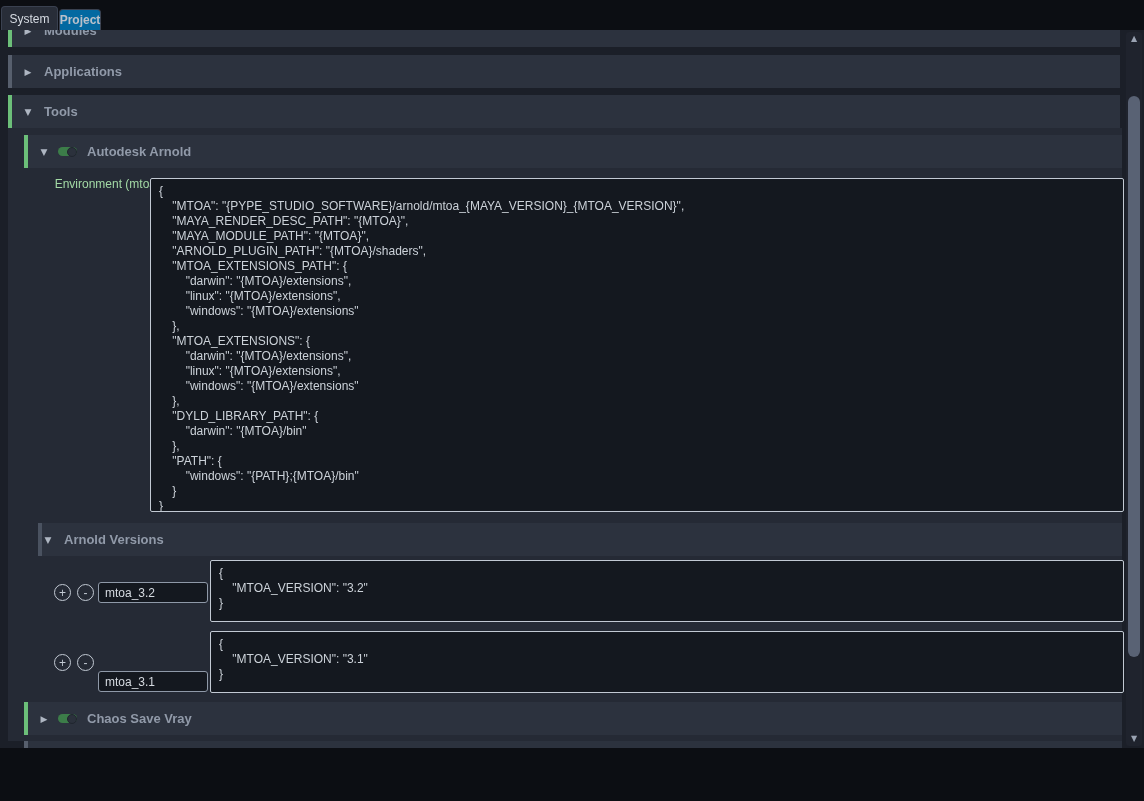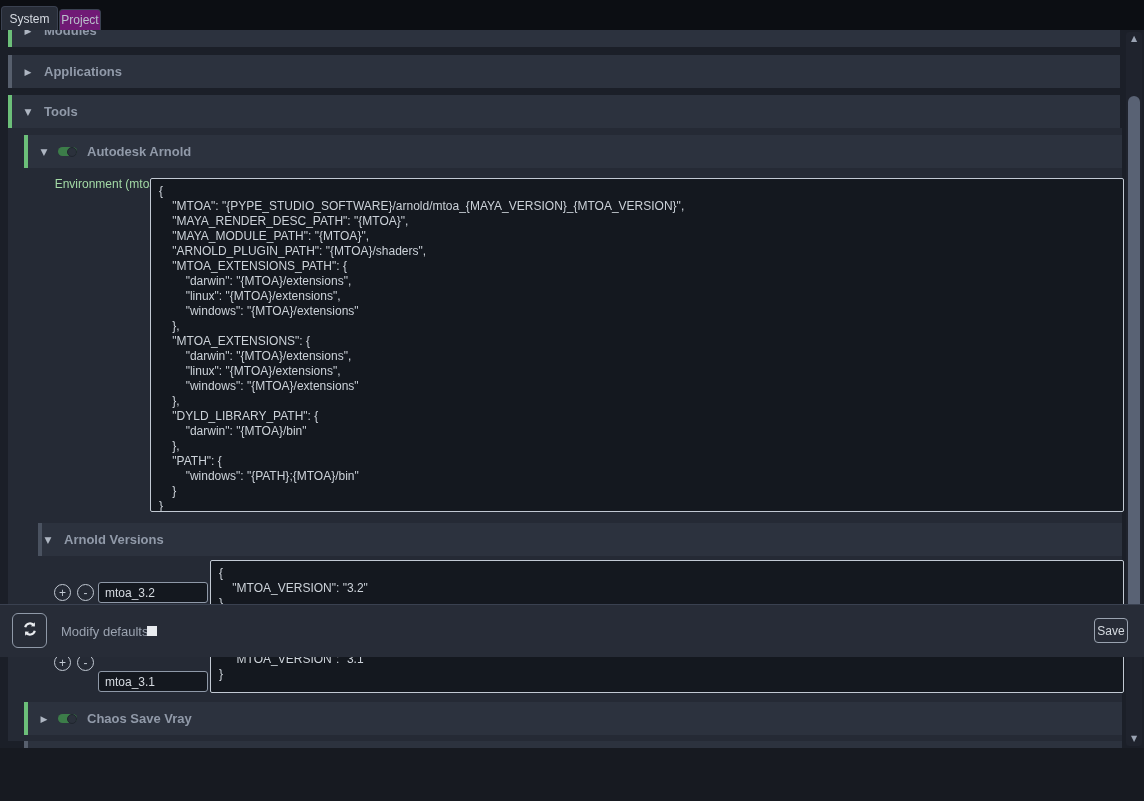--- a/index.html
+++ b/index.html
@@ -1,29 +1,29 @@
 <!DOCTYPE html>
 <html><head>
 <meta charset="utf-8">
 <style>
   * { margin:0; padding:0; box-sizing:border-box; }
   html,body { width:1144px; height:801px; }
   body {
     font-family:"Liberation Sans","DejaVu Sans",sans-serif;
     background:#171a21; color:#ccd2d9; overflow:hidden;
   }
-  #app { position:relative; width:1144px; height:657px; background:#0c0e13; }
+  #app { position:relative; width:1144px; height:801px; background:#0c0e13; }
 
   
   .tabbar { position:absolute; top:0; left:0; width:100%; height:30px; background:#0c0e13; }
   .tab { position:absolute; bottom:0; font-size:12px; color:#b9c0ca; text-align:center;
          border:1px solid #3a4150; border-bottom:none; border-radius:4px 4px 0 0;
          display:flex; align-items:center; justify-content:center; cursor:default; }
   .tab.active { left:1px; width:57px; height:24px; background:#282d38; color:#d6dbe2; z-index:2; }
-  .tab.inactive { left:59px; width:42px; height:21px; background:#701a75; z-index:1; }
+  .tab.inactive { left:59px; width:42px; height:21px; background:#0369a1; z-index:1;font-weight:bold; }
 
   
   .viewport { position:absolute; top:30px; left:0; right:0; height:718px;
               background:#1b1f28; overflow:hidden; }
 
   .panel { position:absolute; left:8px; top:98px; width:1114px; height:613px; background:#252a35; }
 
   .sec-header { position:absolute; height:33px; background:#2c323e;
                 display:flex; align-items:center; cursor:default; }
   .sec-header .accent { position:absolute; left:0; top:0; width:4px; height:100%; }
@@ -182,29 +182,14 @@
       <span class="accent"></span>
     </div>
 
     <div class="vscroll">
       <div class="arrow up">▲</div>
       <div class="thumb"></div>
       <div class="arrow down">▼</div>
     </div>
   </div>
 
-  <div class="footer">
-    <button class="refresh-btn">
-      <span>
-        <svg width="16" height="16" viewBox="0 0 16 16">
-          <path d="M3.2 6.2 A5 5 0 0 1 12.2 4.6" stroke="#e8ebef" stroke-width="2.2" fill="none"></path>
-          <path d="M12.8 9.8 A5 5 0 0 1 3.8 11.4" stroke="#e8ebef" stroke-width="2.2" fill="none"></path>
-          <path d="M12.9 1.2 L12.9 5.6 L8.9 5.2 Z" fill="#e8ebef"></path>
-          <path d="M3.1 14.8 L3.1 10.4 L7.1 10.8 Z" fill="#e8ebef"></path>
-        </svg>
-      </span>
-    </button>
-    <div class="footer-label">Modify defaults</div>
-    <div class="checkbox"></div>
-    <button class="save-btn">Save</button>
-  </div>
 
 </div>
 
 </body></html>

